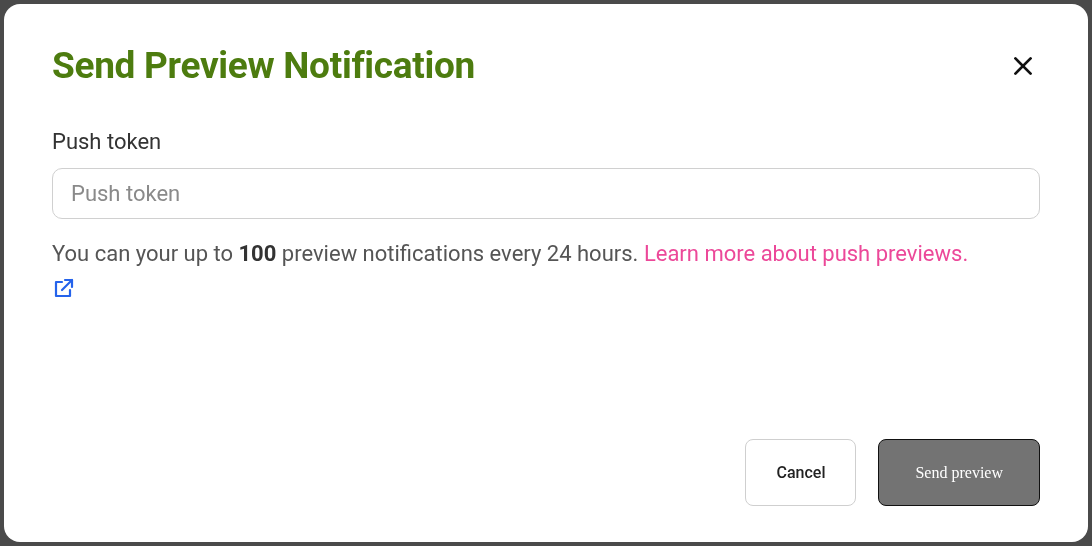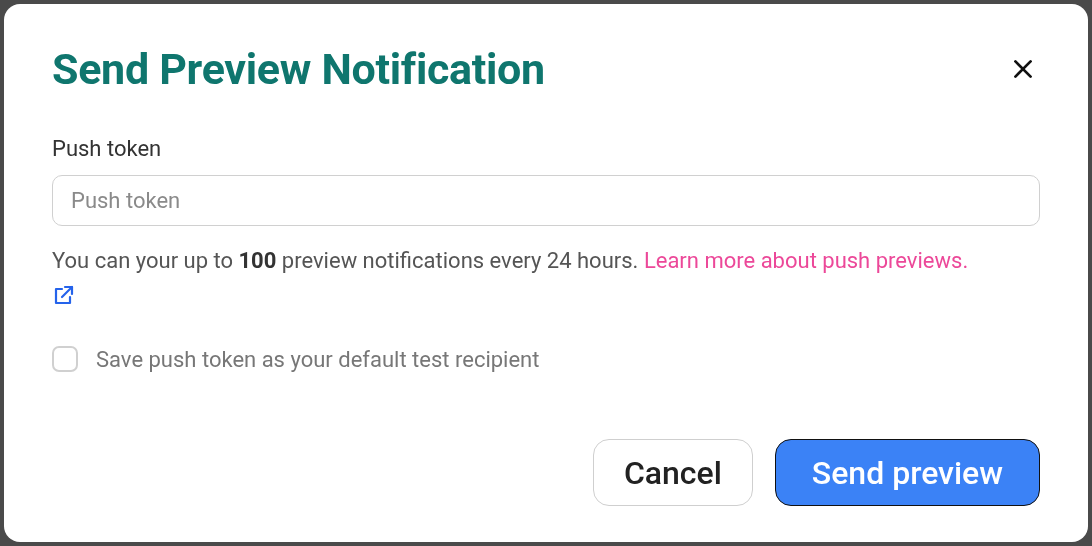--- a/index.html
+++ b/index.html
@@ -25,23 +25,23 @@
       display: flex;
       flex-direction: column;
     }
     .modal-header {
       display: flex;
       justify-content: space-between;
       align-items: center;
       margin-bottom: 42px;
     }
     .modal-title {
-      font-size: 43px;
+      font-size: 37px;
       font-weight: 700;
-      color: #0f766e;
+      color: #4d7c0f;
       letter-spacing: -0.3px;
     }
     .close-btn {
       background: none;
       border: none;
       cursor: pointer;
       padding: 4px;
       display: flex;
       align-items: center;
       justify-content: center;
@@ -116,39 +116,40 @@
     }
     .modal-footer {
       margin-top: auto;
       display: flex;
       justify-content: flex-end;
       gap: 22px;
     }
     .btn {
       height: 67px;
       padding: 0 30px;
-      border-radius: 16px;
-      font-size: 32px;
+      border-radius: 8px;
+      font-size: 16px;
       font-weight: 500;
       cursor: pointer;
       font-family: inherit;
       display: flex;
       align-items: center;
       justify-content: center;
     }
     .btn-secondary {
       background: #ffffff;
       border: 1px solid #cfcfcf;
       color: #222222;
     }
     .btn-primary {
-      background: #3b82f6;
+      background: #737373;
       border: 1px solid #111111;
       color: #ffffff;
       padding: 4px 36px;
+      font-family: Liberation Serif, serif;
     }
   </style>
 </head>
 <body>
 
 <div class="modal">
   <div class="modal-header">
     <h1 class="modal-title">Send Preview Notification</h1>
     <button class="close-btn">
       <svg viewBox="0 0 24 24" fill="none" stroke="#111111" stroke-width="2.5" stroke-linecap="round">
@@ -167,22 +168,18 @@
     <span>You can your up to </span><span class="bold">100</span><span> preview notifications every 24 hours. </span><a class="helper-link">Learn more about push previews.</a>
     <span class="external-icon-wrap">
       <svg viewBox="0 0 24 24" fill="none" stroke-width="2.2" stroke-linecap="round" stroke-linejoin="round">
         <path d="M13 4 L20 4 L20 11"></path>
         <path d="M20 4 L10 14"></path>
         <path d="M18 14 L18 20 L4 20 L4 6 L10 6"></path>
       </svg>
     </span>
   </div>
 
-  <div class="checkbox-row">
-    <button class="checkbox" role="checkbox" aria-checked="false"></button>
-    <span class="checkbox-label">Save push token as your default test recipient</span>
-  </div>
 
   <div class="modal-footer">
     <button class="btn btn-secondary">Cancel</button>
     <button class="btn btn-primary">Send preview</button>
   </div>
 </div>
 
 </body></html>

